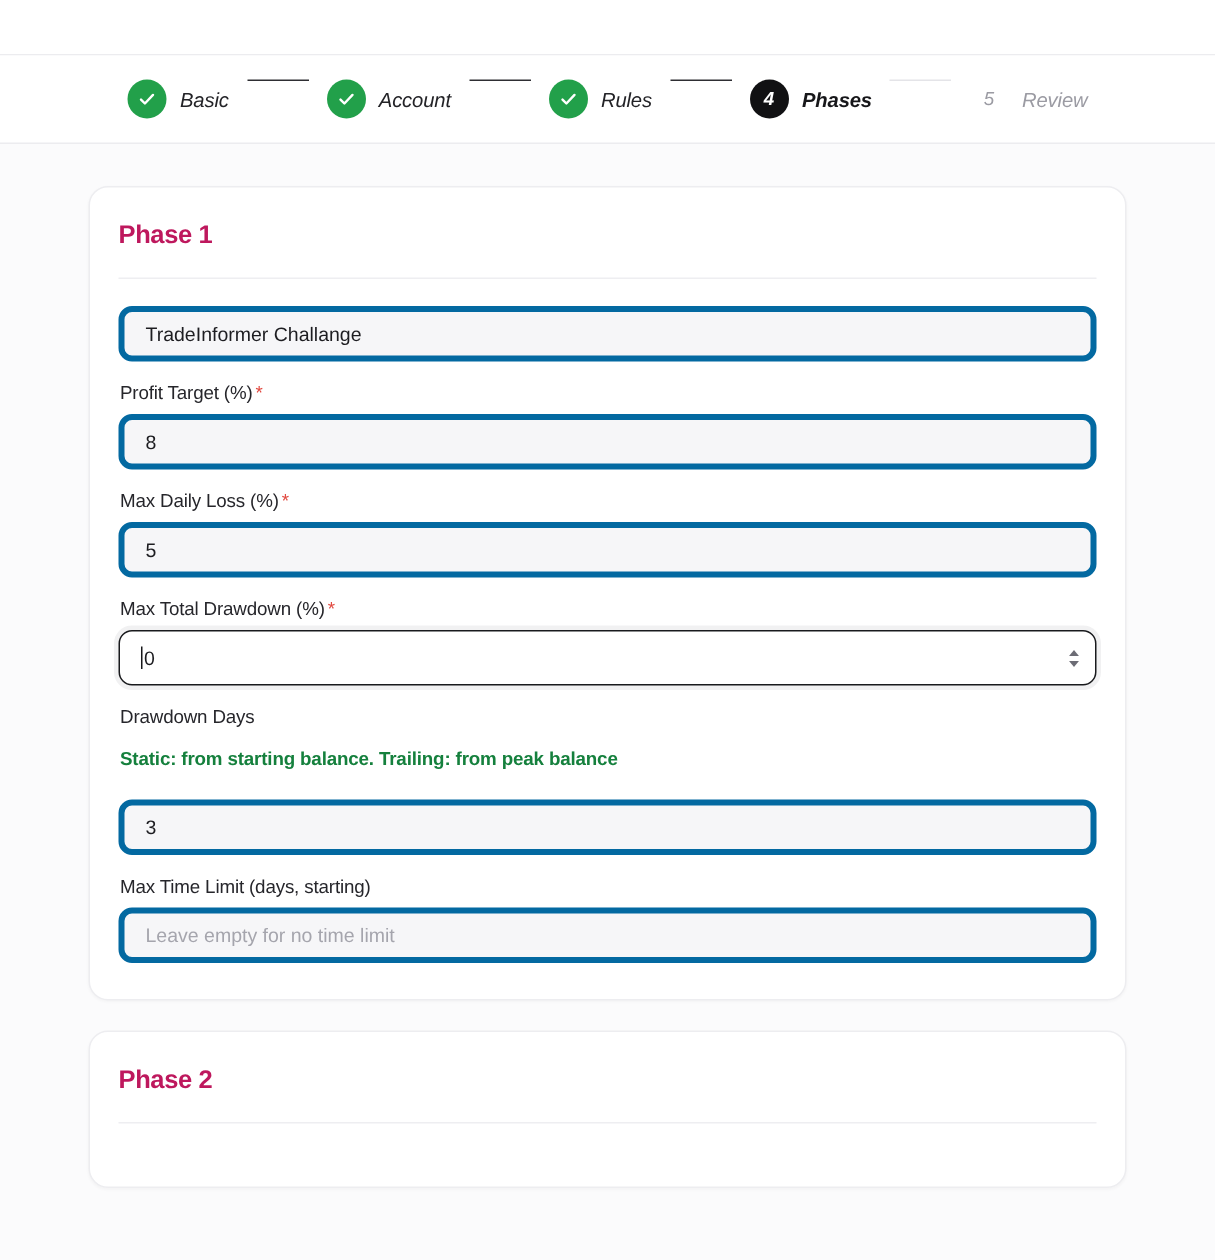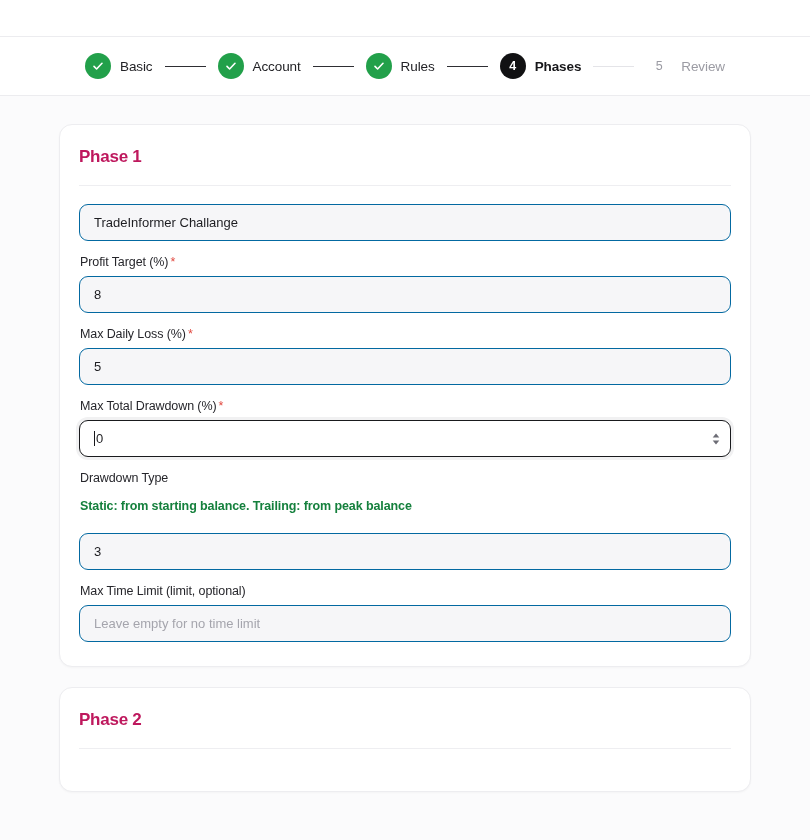--- a/index.html
+++ b/index.html
@@ -25,22 +25,23 @@
   .stepper-band {
     background: #ffffff;
     border-bottom: 1px solid #ececef;
     height: 59px;
     display: flex;
     align-items: center;
     justify-content: center;
   }
   .stepper {
     display: flex;
-    align-items: center;
+    align-items: flex-start;
     width: 640px;
+    font-style: italic;
   }
   .step {
     display: flex;
     align-items: center;
     gap: 9px;
     flex: none;
   }
   .bullet {
     width: 26px;
     height: 26px;
@@ -112,21 +113,21 @@
     color: #26262b;
     margin: 0 0 7px 1px;
     letter-spacing: -0.1px;
   }
   .req { color: #e1483f; margin-left: 2px; }
 
   .input {
     width: 100%;
     height: 37px;
     background: #f6f6f8;
-    border: 1px solid #0369a1;
+    border: 4px solid #0369a1;
     border-radius: 9px;
     padding: 0 14px;
     font-family: "Liberation Sans", sans-serif;
     font-size: 13px;
     color: #1d1d21;
     outline: none;
     display: flex;
     align-items: center;
   }
   .input.placeholder { color: #a5a5ad; }
@@ -274,33 +275,33 @@
             </svg>
           <svg width="8" height="5" viewBox="0 0 8 5" aria-hidden="true">
               <path d="M4 4.6 L0.7 0.6 L7.3 0.6 Z" fill="#6c6c75"></path>
             </svg>
         </span>
       </div>
     </div>
 
     <div class="field">
       <label class="label">
-        <span>Drawdown Type</span>
+        <span>Drawdown Days</span>
       </label>
     </div>
 
     <div class="help-text">Static: from starting balance. Trailing: from peak balance</div>
 
     <div class="field">
       <div class="input">3</div>
     </div>
 
     <div class="field">
       <label class="label">
-        <span>Max Time Limit (limit, optional)</span>
+        <span>Max Time Limit (days, starting)</span>
       </label>
       <div class="input placeholder">Leave empty for no time limit</div>
     </div>
   </div>
 
   <div class="card">
     <h2 class="card-title">Phase 2</h2>
     <div class="divider"></div>
   </div>
 

